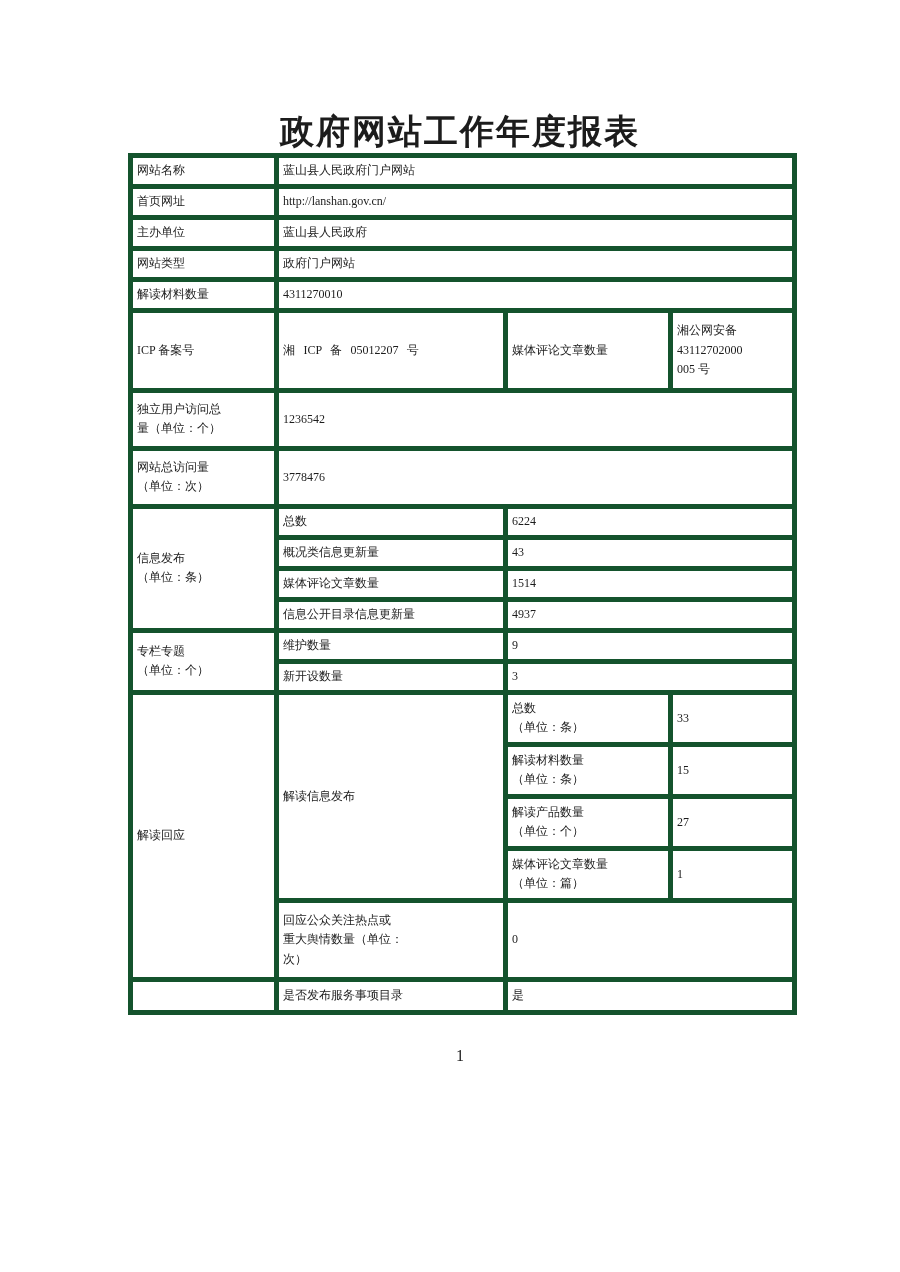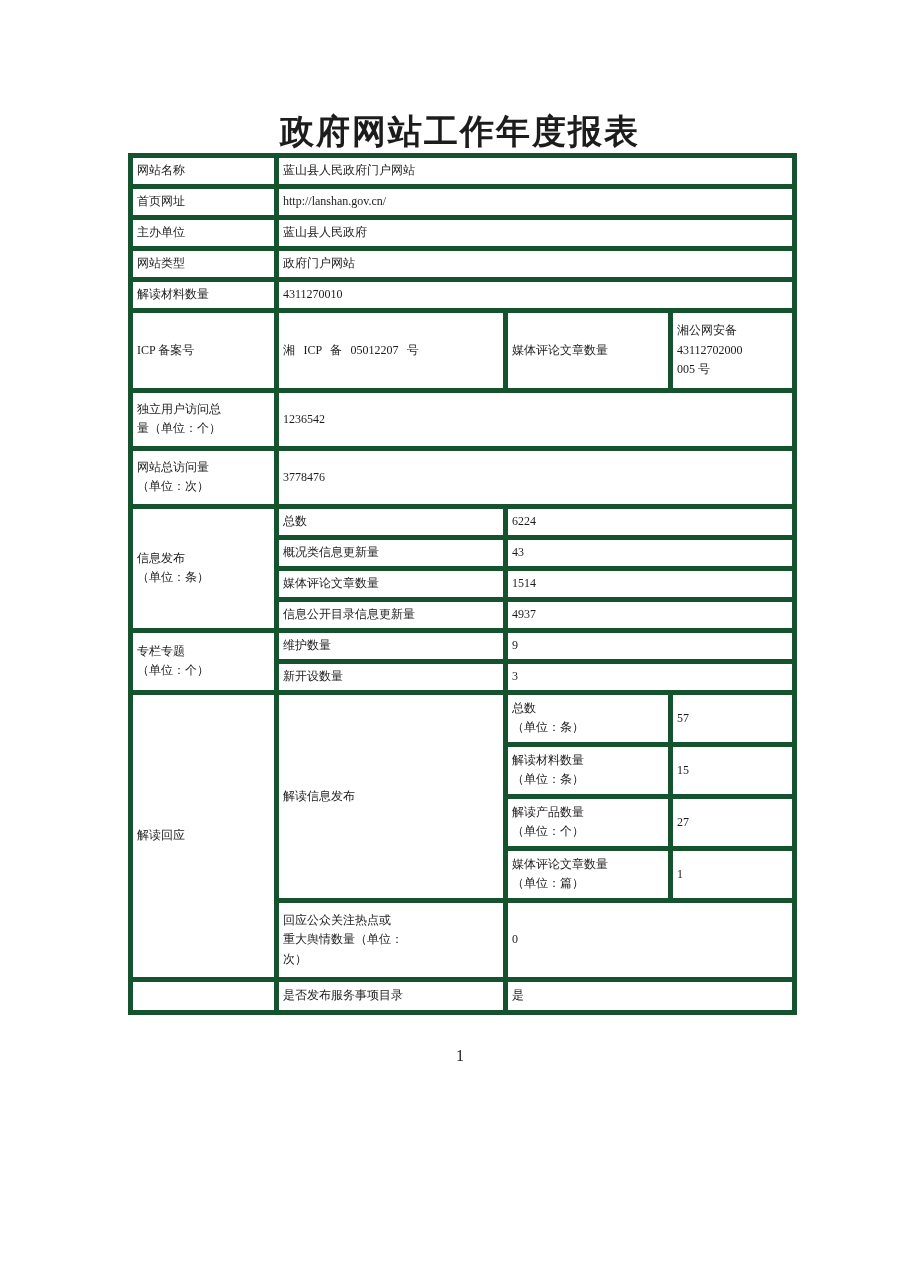--- a/index.html
+++ b/index.html
@@ -144,21 +144,21 @@
       <tr class="r-info">
         <td>新开设数量</td>
         <td colspan="2">3</td>
       </tr>
 
       <tr class="r-interp">
         <td rowspan="5">解读回应</td>
         <td rowspan="4">解读信息发布</td>
         <td>总数
 （单位：条）</td>
-        <td>57</td>
+        <td>33</td>
       </tr>
       <tr class="r-interp">
         <td>解读材料数量
 （单位：条）</td>
         <td>15</td>
       </tr>
       <tr class="r-interp">
         <td>解读产品数量
 （单位：个）</td>
         <td>27</td>

